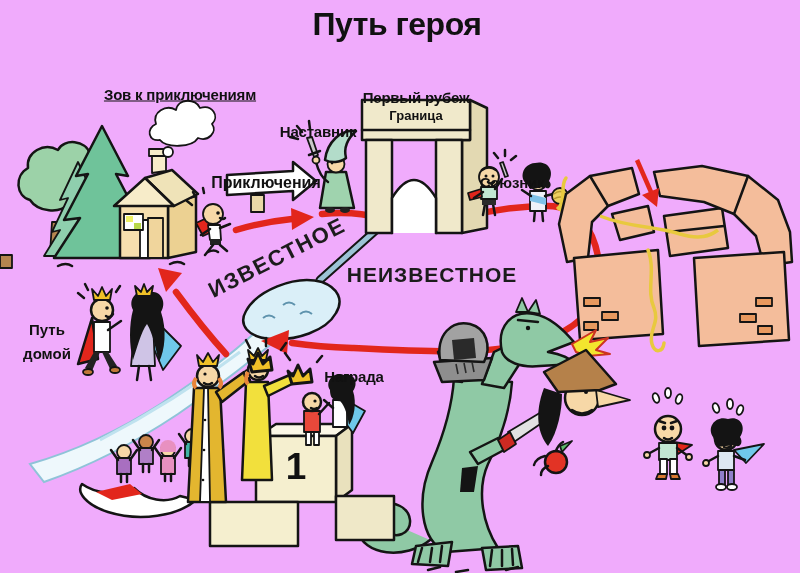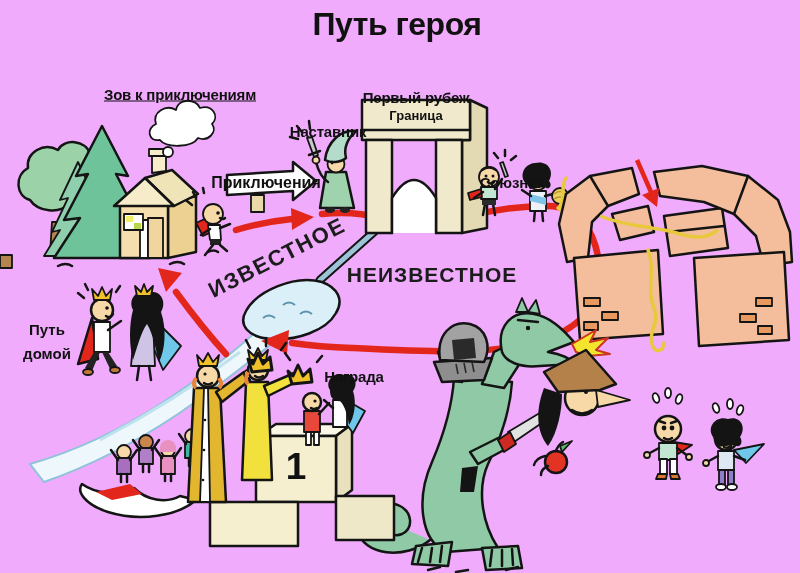--- a/index.html
+++ b/index.html
@@ -370,21 +370,21 @@
 </svg>
 
 <div class="title">Путь героя</div>
 
 <div class="lbl" style="left:180px;top:94px;text-decoration:underline;">Зов к приключениям</div>
 
 <div class="lbl" style="left:416px;top:81px;margin-top:16px;">Первый рубеж</div>
 
 <div class="gate-txt" style="left:416px;top:115px;">Граница</div>
 
-<div class="lbl" style="left:328px;top:131px;">Наставник</div>
+<div class="lbl" style="left:318px;top:131px;">Наставник</div>
 
 <div class="sign-txt" style="left:266px;top:183px;">Приключения</div>
 
 <div class="lbl" style="left:512px;top:154px;margin-top:28px;">Союзник</div>
 
 
 <div class="known">ИЗВЕСТНОЕ</div>
 
 <div class="unknown">НЕИЗВЕСТНОЕ</div>
 

